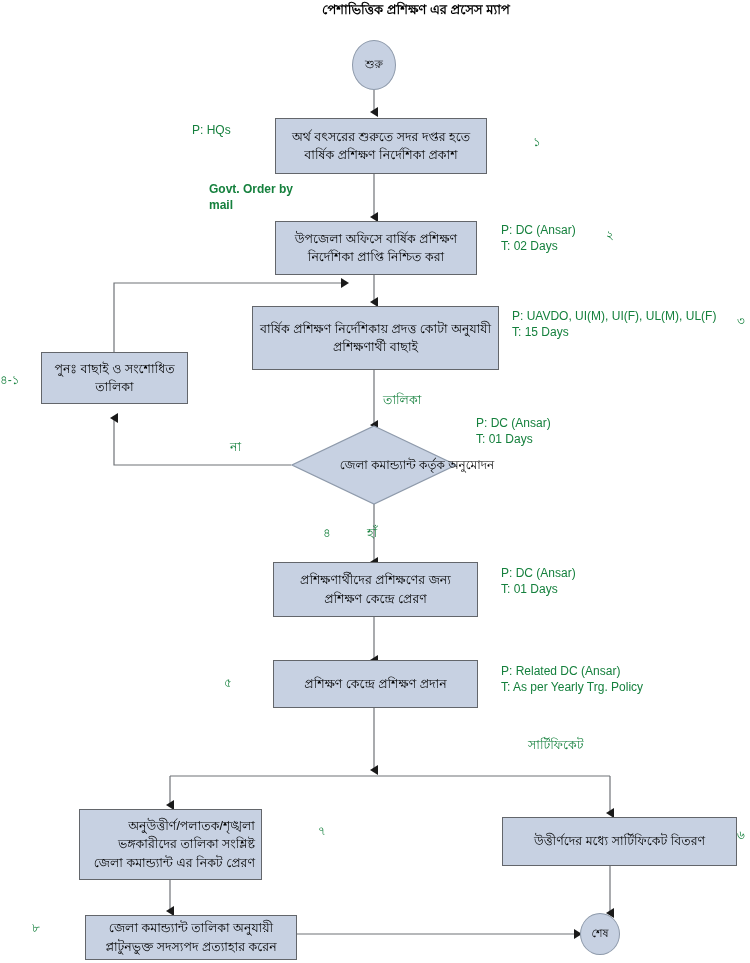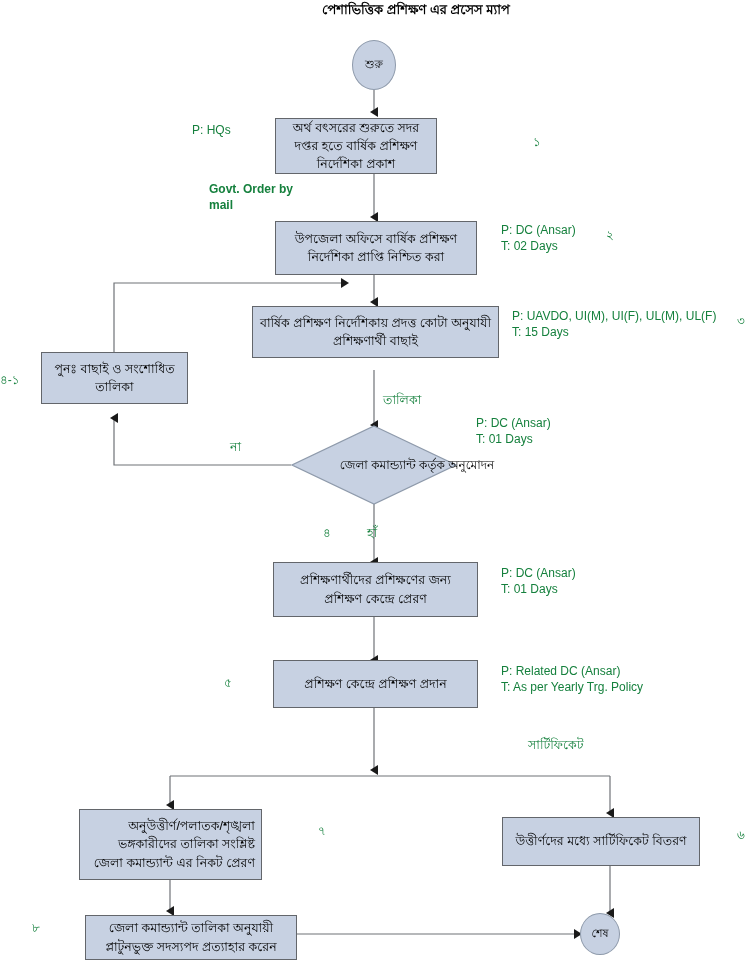--- a/index.html
+++ b/index.html
@@ -155,36 +155,36 @@
       <path d="M610,866 L610,913" marker-end="url(#ah)"></path>
 
       <path d="M289,934 L578,934" marker-end="url(#ahr)"></path>
     </g>
   </svg>
 
   <div class="node terminator" style="left:352px; top:40px; width:44px; height:50px;">
     <span>শুরু</span>
   </div>
 
-  <div class="node pbox" style="left:275px; top:118px; width:162px; height:56px;">
+  <div class="node pbox" style="left:275px; top:118px; width:212px; height:56px;">
     <span>অর্থ বৎসরের শুরুতে সদর দপ্তর হতে বার্ষিক প্রশিক্ষণ নির্দেশিকা প্রকাশ</span>
   </div>
   <div class="lbl lbl-latin" style="left:192px; top:123px;">P: HQs</div>
   <div class="lbl lbl-step" style="left:533px; top:133px;">১</div>
   <div class="lbl lbl-latin-bold" style="left:209px; top:182px;">Govt. Order by
 mail</div>
 
   <div class="node pbox" style="left:275px; top:221px; width:202px; height:54px;">
     <span>উপজেলা অফিসে বার্ষিক প্রশিক্ষণ নির্দেশিকা প্রাপ্তি নিশ্চিত করা</span>
   </div>
   <div class="lbl lbl-latin" style="left:501px; top:223px;">P: DC (Ansar)
 T: 02 Days</div>
   <div class="lbl lbl-step" style="left:606px; top:226px;">২</div>
 
-  <div class="node pbox" style="left:252px; top:306px; width:247px; height:52px;">
+  <div class="node pbox" style="left:252px; top:306px; width:247px; height:64px;">
     <span>বার্ষিক প্রশিক্ষণ নির্দেশিকায় প্রদত্ত কোটা অনুযাযী প্রশিক্ষণার্থী বাছাই</span>
   </div>
   <div class="lbl lbl-latin" style="left:512px; top:309px;">P: UAVDO, UI(M), UI(F), UL(M), UL(F)
 T: 15 Days</div>
   <div class="lbl lbl-step" style="left:737px; top:312px;">৩</div>
 
   <div class="node pbox" style="left:41px; top:352px; width:147px; height:52px;">
     <span>পুনঃ  বাছাই ও সংশোধিত তালিকা</span>
   </div>
   <div class="lbl lbl-step" style="left:0px; top:371px;">৪-১</div>
@@ -216,21 +216,21 @@
 T: As per Yearly Trg. Policy</div>
   <div class="lbl lbl-step" style="left:224px; top:674px;">৫</div>
 
   <div class="lbl lbl-bn" style="left:528px; top:736px;">সার্টিফিকেট</div>
 
   <div class="node pbox" style="left:79px; top:809px; width:183px; height:71px;text-align:right;">
     <span>অনুউত্তীর্ণ/পলাতক/শৃঙ্খলা ভঙ্গকারীদের তালিকা সংশ্লিষ্ট  জেলা কমান্ড্যান্ট এর নিকট প্রেরণ</span>
   </div>
   <div class="lbl lbl-step" style="left:318px; top:822px;">৭</div>
 
-  <div class="node pbox" style="left:502px; top:817px; width:198px; height:49px;">
+  <div class="node pbox" style="left:502px; top:817px; width:235px; height:49px;">
     <span>উত্তীর্ণদের মধ্যে সার্টিফিকেট বিতরণ</span>
   </div>
   <div class="lbl lbl-step" style="left:737px; top:826px;">৬</div>
 
   <div class="node pbox" style="left:77px; top:915px; width:212px; height:45px;margin-left:8px;">
     <span>জেলা কমান্ড্যান্ট তালিকা অনুযায়ী প্লাটুনভুক্ত সদস্যপদ প্রত্যাহার করেন</span>
   </div>
   <div class="lbl lbl-step" style="left:32px; top:919px;">৮</div>
 
   <div class="node terminator" style="left:580px; top:913px; width:40px; height:42px;">

